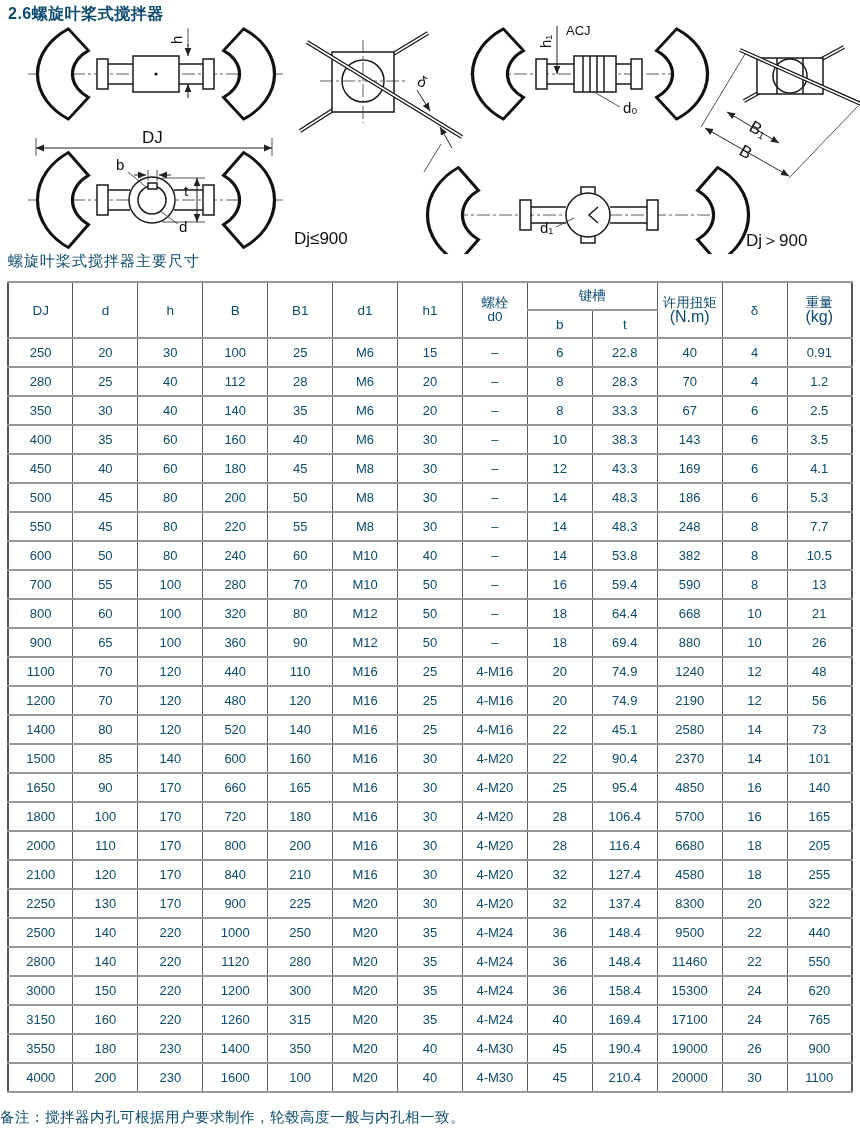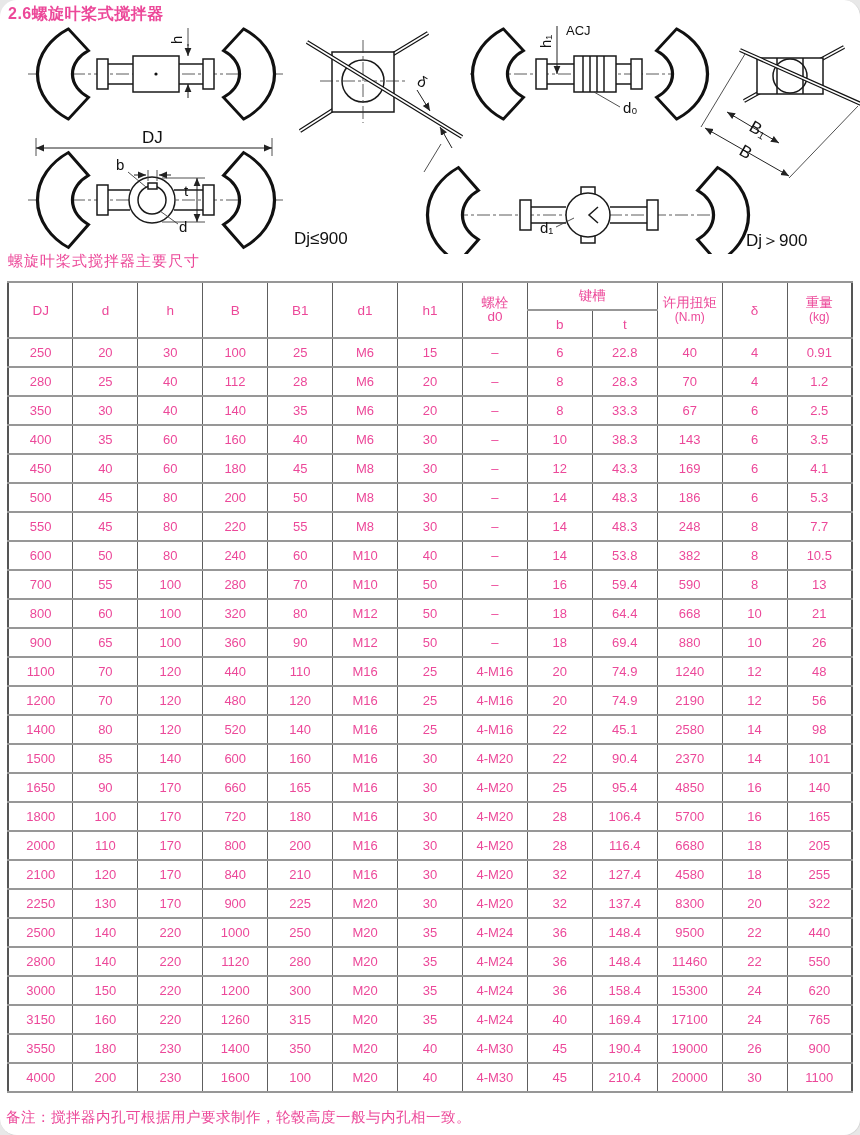--- a/index.html
+++ b/index.html
@@ -1,41 +1,41 @@
 <!DOCTYPE html>
 <html><head>
 <meta charset="utf-8">
 <style>
   html,body{margin:0;padding:0;background:#e8e8e8;}
   .page{
     position:relative;width:860px;height:1135px;background:#ffffff;
-    font-family:"Liberation Sans","DejaVu Sans",sans-serif;color:#ec4899;
-    overflow:hidden;border-right:1px solid #d8d8d8;border-bottom:1px solid #d8d8d8;border-radius:17px;
+    font-family:"Liberation Sans","DejaVu Sans",sans-serif;color:#0c4a6e;
+    overflow:hidden;border-right:1px solid #d8d8d8;border-bottom:1px solid #d8d8d8;
   }
   .title{position:absolute;left:8px;top:4px;font-size:16px;font-weight:bold;letter-spacing:0.5px;}
   .drawings{position:absolute;left:0;top:20px;width:860px;height:234px;}
   .subtitle{position:absolute;left:8px;top:252px;font-size:15px;letter-spacing:1px;font-family:Liberation Mono, monospace;}
-  .note{position:absolute;left:6px;top:1108px;font-size:14.5px;letter-spacing:0.5px;text-align:center;}
+  .note{position:absolute;left:0;top:1108px;font-size:14.5px;letter-spacing:0.5px;text-align:center;}
 
   table.dim{
     position:absolute;left:7px;top:281px;width:846px;
     border-collapse:collapse;table-layout:fixed;
     font-size:13px;text-align:center;
   }
   table.dim th,table.dim td{
     border-left:1px solid #5e5e5e;border-right:1px solid #5e5e5e;
     border-top:2px solid #979797;border-bottom:2px solid #979797;
     font-weight:normal;padding:0;overflow:hidden;white-space:nowrap;
   }
   table.dim{border:2px solid #555;}
   table.dim thead th{height:26px;font-size:13.5px;}
   table.dim tbody td{height:27px;}
   .hdr2{line-height:13px;margin-left:34px;}
   .hdr2 div{line-height:14px;}
-  .sub{font-size:12px;}
+  .sub{font-size:16px;}
 
   svg text{fill:#111;font-family:"Liberation Sans","DejaVu Sans",sans-serif;}
   .ln{stroke:#1a1a1a;stroke-width:1.5;fill:none;}
   .lnf{stroke:#1a1a1a;stroke-width:1.5;fill:#fff;}
   .blade{stroke:#111;stroke-width:2.6;fill:#fff;}
   .thin{stroke:#3c3c3c;stroke-width:0.9;fill:none;}
   .cl{stroke:#333;stroke-width:0.8;stroke-dasharray:13 3 3 3;fill:none;}
   .dbl-b{stroke:#111;stroke-width:4;fill:none;}
   .dbl-w{stroke:#fff;stroke-width:1.6;fill:none;}
   .dim-l{stroke:#222;stroke-width:1;fill:none;}
@@ -419,21 +419,21 @@
           <td>120</td>
           <td>520</td>
           <td>140</td>
           <td>M16</td>
           <td>25</td>
           <td>4-M16</td>
           <td>22</td>
           <td>45.1</td>
           <td>2580</td>
           <td>14</td>
-          <td>98</td>
+          <td>73</td>
         </tr>
         <tr>
           <td>1500</td>
           <td>85</td>
           <td>140</td>
           <td>600</td>
           <td>160</td>
           <td>M16</td>
           <td>30</td>
           <td>4-M20</td>

